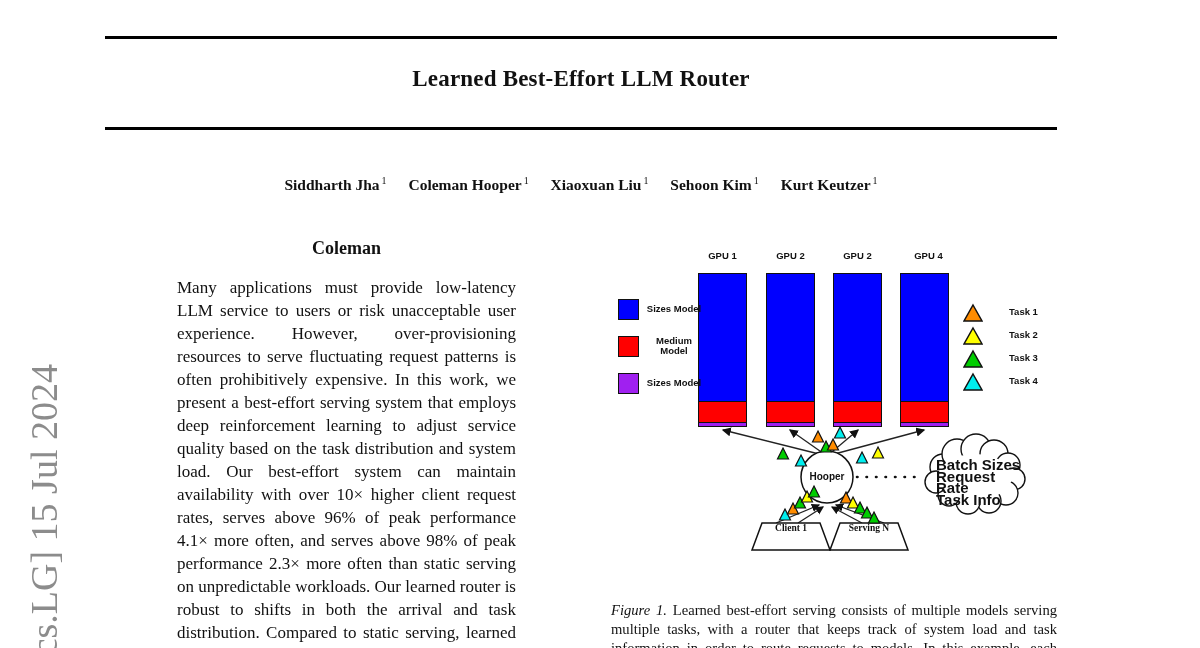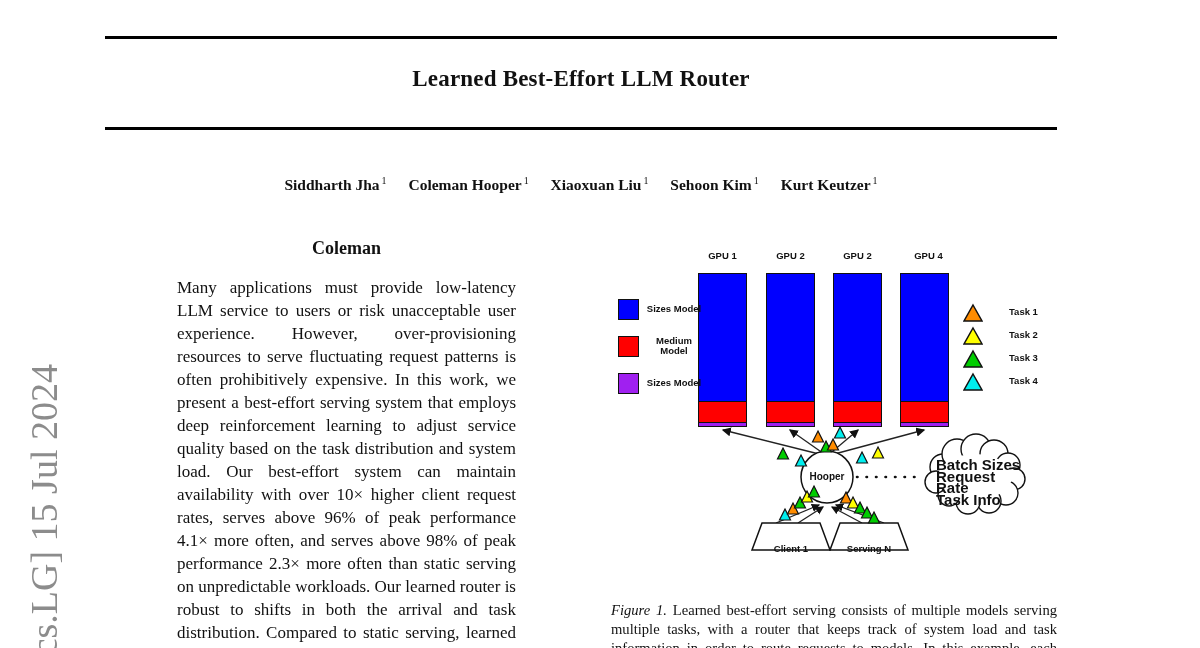--- a/index.html
+++ b/index.html
@@ -65,22 +65,22 @@
     position:absolute;left:197px;top:226px;width:60px;text-align:center;
     font-family:"Liberation Sans",sans-serif;font-size:10px;font-weight:bold;
   }
   .cloud-text{
     position:absolute;left:336px;top:214px;width:90px;
     font-family:"Liberation Sans",sans-serif;font-size:15px;font-weight:bold;
     line-height:11.5px;
   }
   .cloud-text span{display:block;}
   .client-label{
-    position:absolute;top:298px;width:80px;text-align:center;
-    font-family:Liberation Sans, sans-serif;font-size:9.5px;font-weight:bold;
+    position:absolute;top:278px;width:80px;text-align:center;
+    font-family:Liberation Serif, serif;font-size:9.5px;font-weight:bold;
   }
   .client-1{left:151px;}
   .client-n{left:229px;}
   .caption{
     position:absolute;left:611px;top:601px;width:446px;
     font-size:14.6px;line-height:19px;text-align:justify;
   }
   .cap-label{font-style:italic;}
 </style>
 </head>

